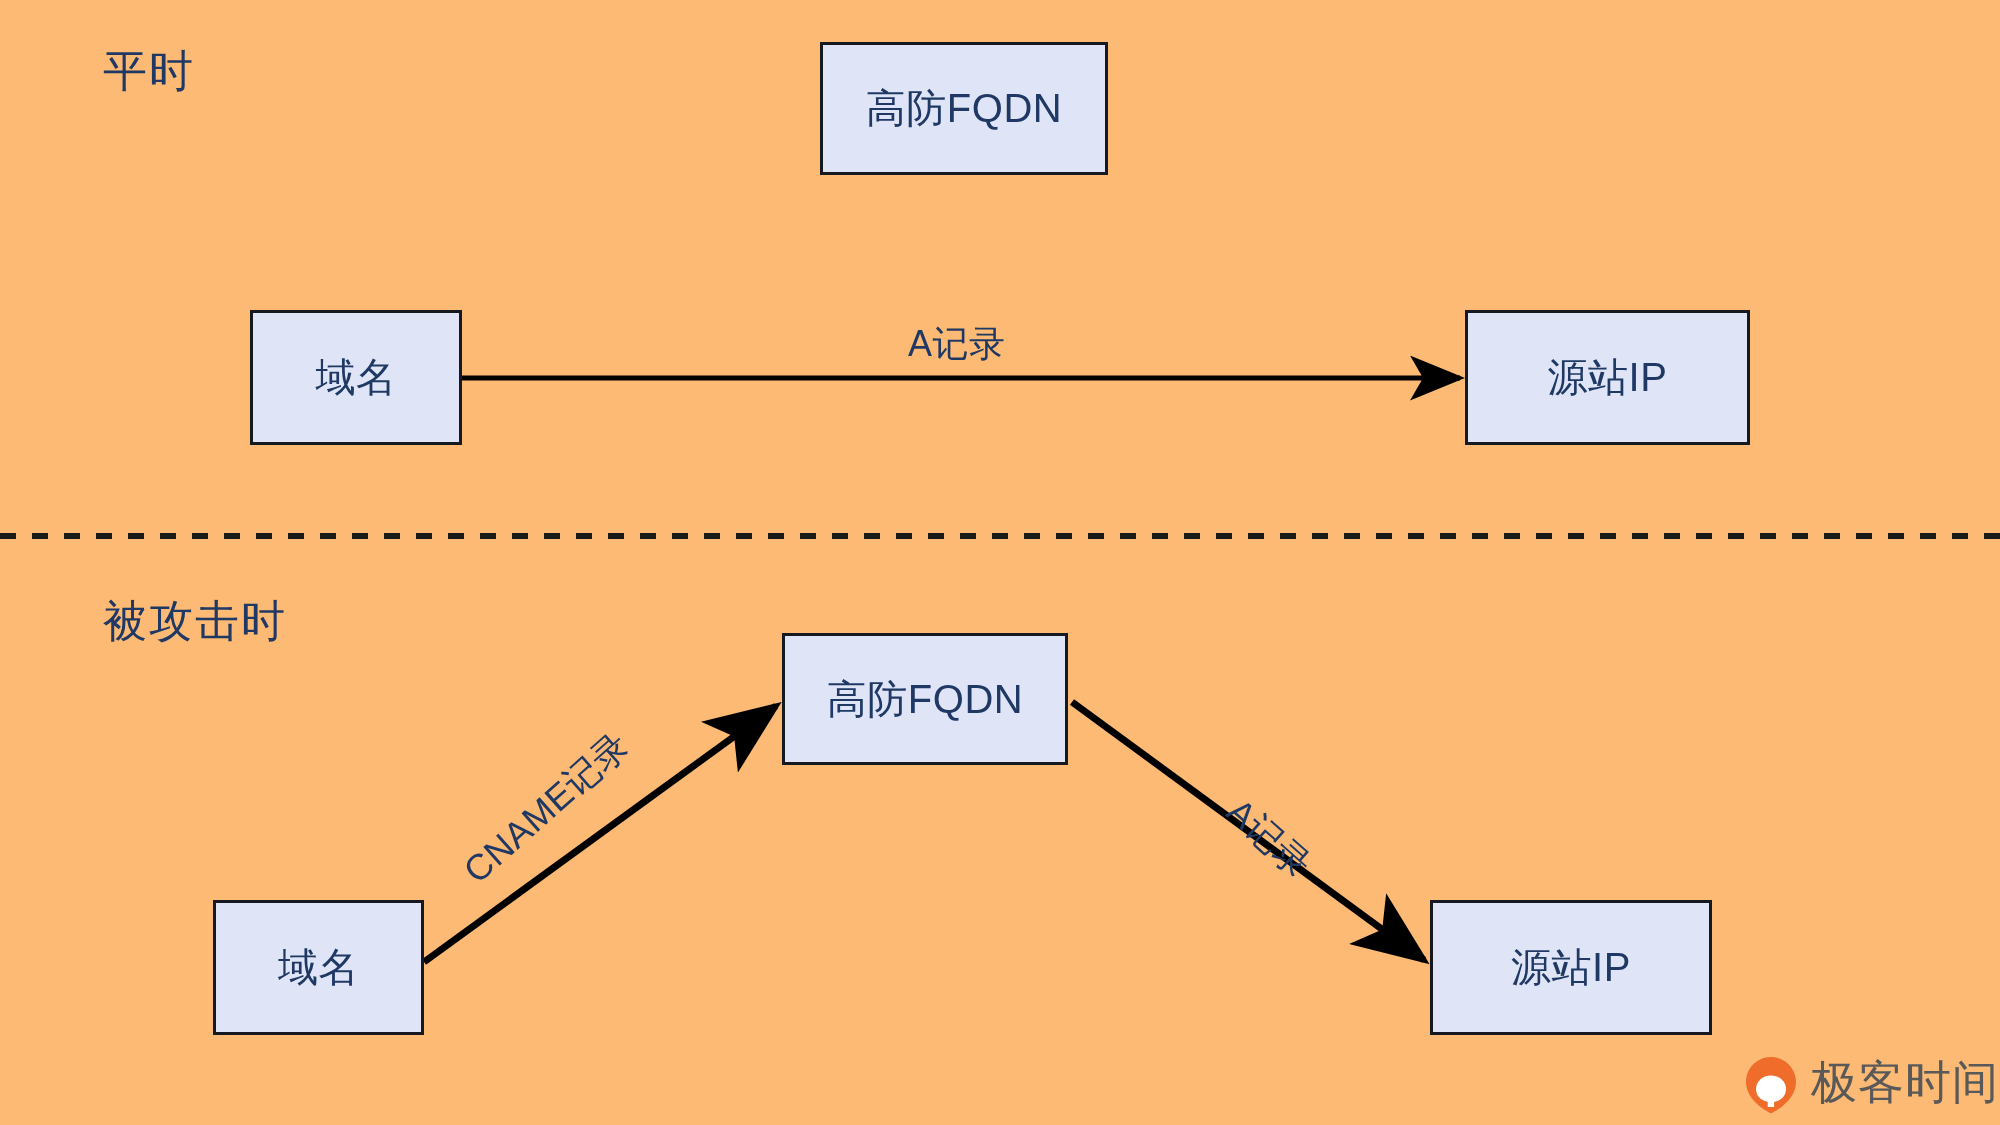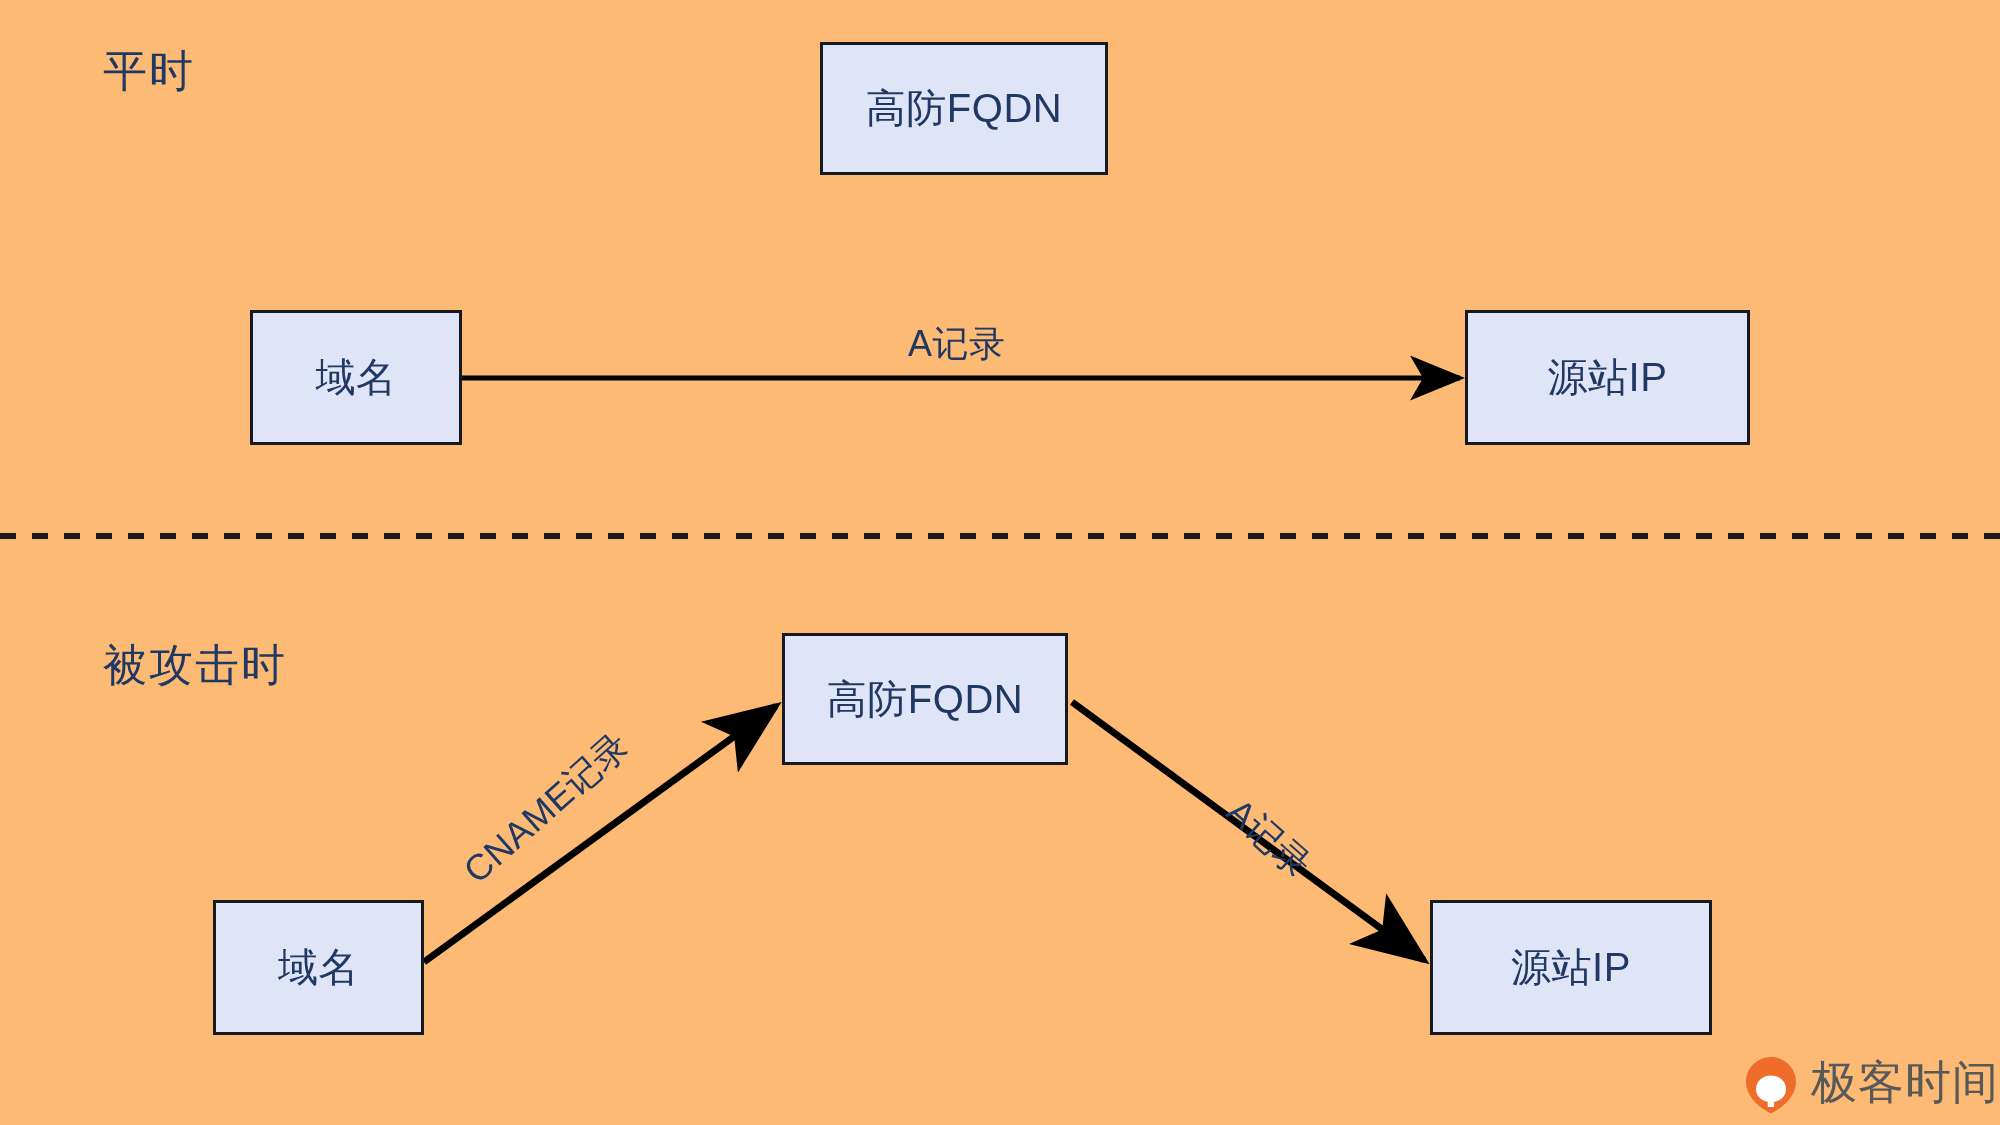--- a/index.html
+++ b/index.html
@@ -68,21 +68,21 @@
   #box-fqdn-top    { left: 820px;  top: 42px;  width: 288px; height: 133px; }
   #box-domain-top  { left: 250px;  top: 310px; width: 212px; height: 135px; }
   #box-origin-top  { left: 1465px; top: 310px; width: 285px; height: 135px; }
   
   #box-fqdn-bot    { left: 782px;  top: 633px; width: 286px; height: 132px; }
   #box-domain-bot  { left: 213px;  top: 900px; width: 211px; height: 135px; }
   #box-origin-bot  { left: 1430px; top: 900px; width: 282px; height: 135px; }
 
   
   #title-normal  { left: 103px; top: 42px;  }
-  #title-attack  { left: 103px; top: 636px; }
+  #title-attack  { left: 103px; top: 592px; }
 
   
   #label-a-top     { left: 908px;  top: 320px; }
   #label-cname-bot { left: 470px;  top: 852px; }
   #label-a-bot     { left: 1232px; top: 782px; }
 
   
   #brand-logo {
     position: absolute;
     left: 1745px;

